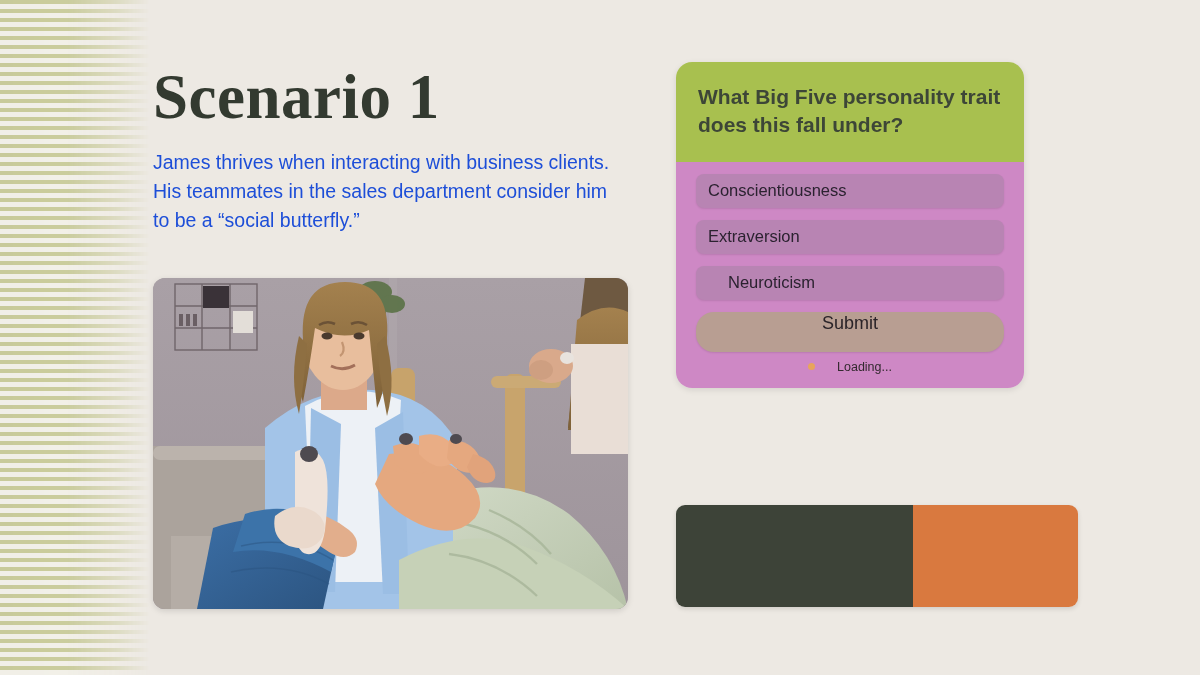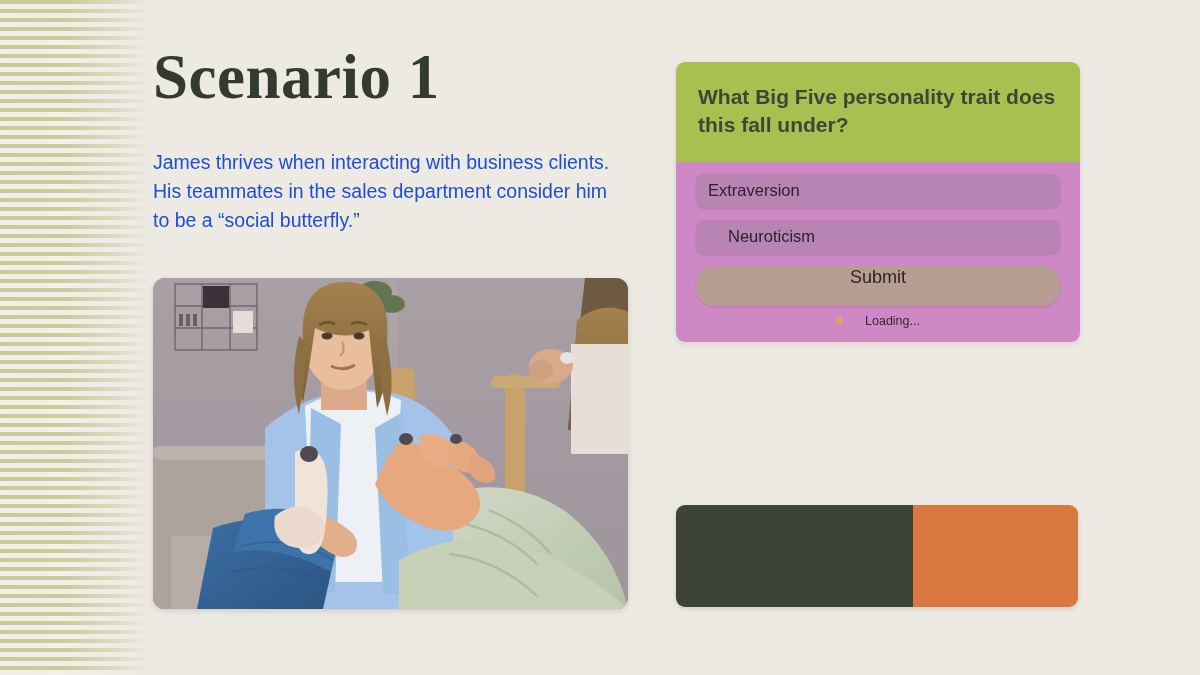--- a/index.html
+++ b/index.html
@@ -39,21 +39,21 @@
     position: absolute;
     left: 153px;
     top: 0;
     width: 480px;
     height: 675px;
   }
 
   #page-title {
     position: absolute;
     left: 0;
-    top: 44px;
+    top: 64px;
     font-family: "Liberation Serif", serif;
     font-size: 63px;
     font-weight: 700;
     color: #333A30;
     letter-spacing: 0.5px;
     line-height: 1.05;
     margin: 0;
   }
 
   #scenario-description {
@@ -79,22 +79,22 @@
     box-shadow: 0 2px 6px rgba(0,0,0,0.13);
     background: #A9A0A4;
   }
   #scenario-photo svg { display: block; }
 
   
   #quiz-card {
     position: absolute;
     left: 676px;
     top: 62px;
-    width: 404px;
-    border-radius: 9px;
+    width: 348px;
+    border-radius: 16px;
     overflow: hidden;
     box-shadow: 0 2px 6px rgba(0,0,0,0.10);
   }
 
   #quiz-question-header {
     background: #A8C04F;
     padding: 21px 22px 23px 22px;
   }
   #quiz-question-text {
     font-size: 21px;
@@ -299,20 +299,23 @@
 
 <div id="quiz-card">
 
   <div id="quiz-question-header" style="background: rgb(168, 192, 79);">
     <div id="quiz-question-text" style="color: rgb(61, 70, 55);">What Big Five personality trait does this fall under?</div>
   </div>
 
   <div id="quiz-body" style="background: rgb(206, 136, 197);">
 
     <div class="option-pill" style="background: rgb(184, 132, 179);">
+      <span>Conscientiousness</span>
+    </div>
+    <div class="option-pill" style="background: rgb(184, 132, 179);">
       <span>Extraversion</span>
     </div>
     <div class="option-pill" style="background: rgb(184, 132, 179); padding-left: 32px;">
       <span>Neuroticism</span>
     </div>
 
     <button id="submit-button" style="background: rgb(184, 158, 146);">
       <span>Submit</span>
     </button>
 

